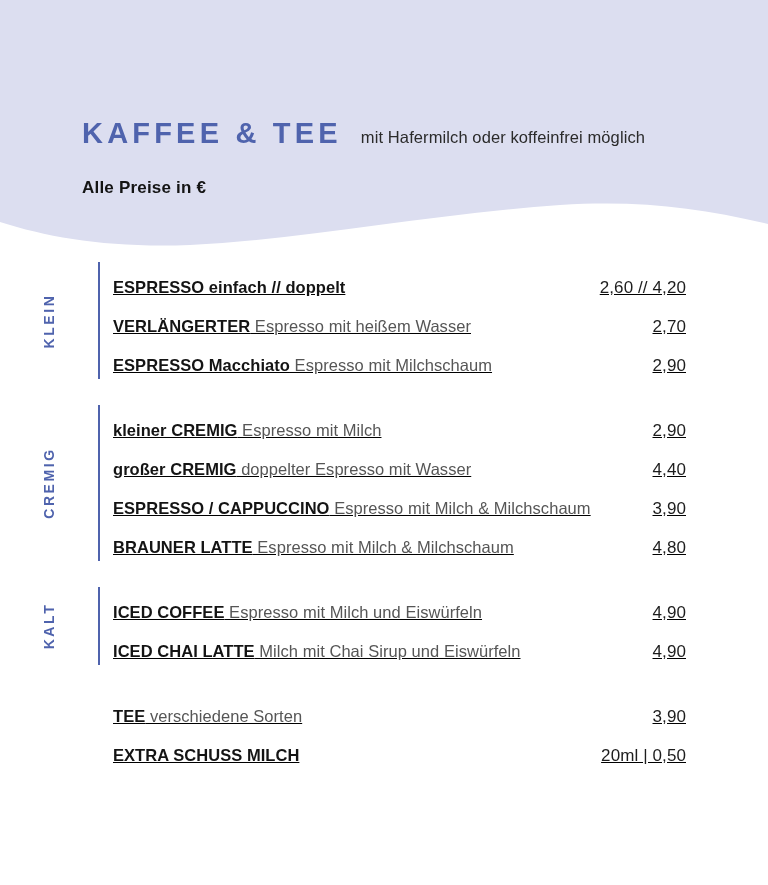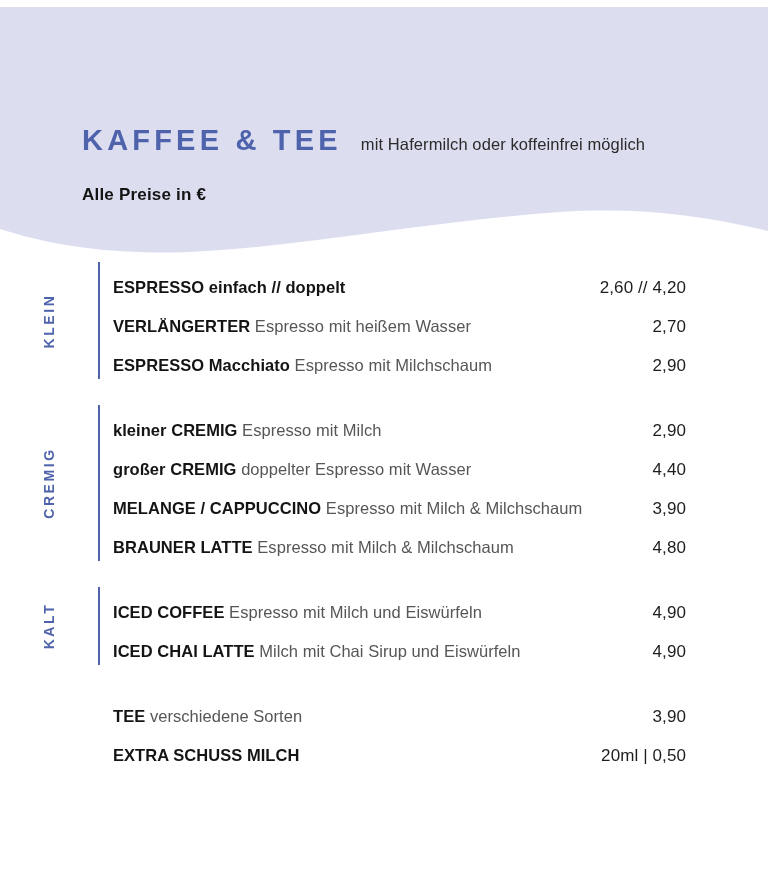--- a/index.html
+++ b/index.html
@@ -11,21 +11,21 @@
     height: 885px;
     background: #ffffff;
     font-family: "Liberation Sans", sans-serif;
     overflow: hidden;
     position: relative;
   }
 
   
   #header-band {
     position: absolute;
-    top: 7px;
+    top: 0;
     left: 0;
     width: 768px;
     height: 260px;
     overflow: hidden;
   }
   #header-curve-svg {
     position: absolute;
     top: 0;
     left: 0;
     display: block;
@@ -117,20 +117,21 @@
     padding-left: 13px;
     padding-right: 82px;
   }
 
   .menu-row {
     display: flex;
     align-items: baseline;
     justify-content: flex-end;
     height: 39px;
     white-space: nowrap;
+    text-decoration: underline;
   }
   .row-text {
     flex: 1 1 auto;
     overflow: hidden;
   }
   .item-name {
     font-size: 16.5px;
     font-weight: bold;
     color: #141414;
     letter-spacing: 0.05px;
@@ -197,21 +198,21 @@
       <div class="group-items">
         <div class="menu-row">
           <div class="row-text"><span class="item-name">kleiner CREMIG</span><span class="item-desc"> Espresso mit Milch</span></div>
           <div class="item-price">2,90</div>
         </div>
         <div class="menu-row">
           <div class="row-text"><span class="item-name">großer CREMIG</span><span class="item-desc"> doppelter Espresso mit Wasser</span></div>
           <div class="item-price">4,40</div>
         </div>
         <div class="menu-row">
-          <div class="row-text"><span class="item-name">MELANGE / CAPPUCCINO</span><span class="item-desc"> Espresso mit Milch &amp; Milchschaum</span></div>
+          <div class="row-text"><span class="item-name">ESPRESSO / CAPPUCCINO</span><span class="item-desc"> Espresso mit Milch &amp; Milchschaum</span></div>
           <div class="item-price">3,90</div>
         </div>
         <div class="menu-row">
           <div class="row-text"><span class="item-name">BRAUNER LATTE</span><span class="item-desc"> Espresso mit Milch &amp; Milchschaum</span></div>
           <div class="item-price">4,80</div>
         </div>
       </div>
     </div>
     <div class="menu-group">
       <div class="group-label-cell">

